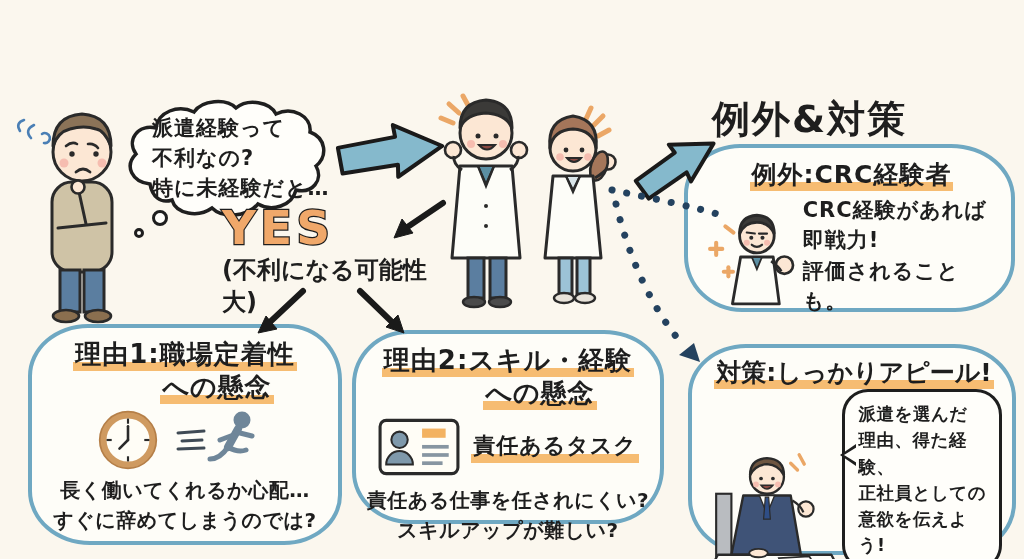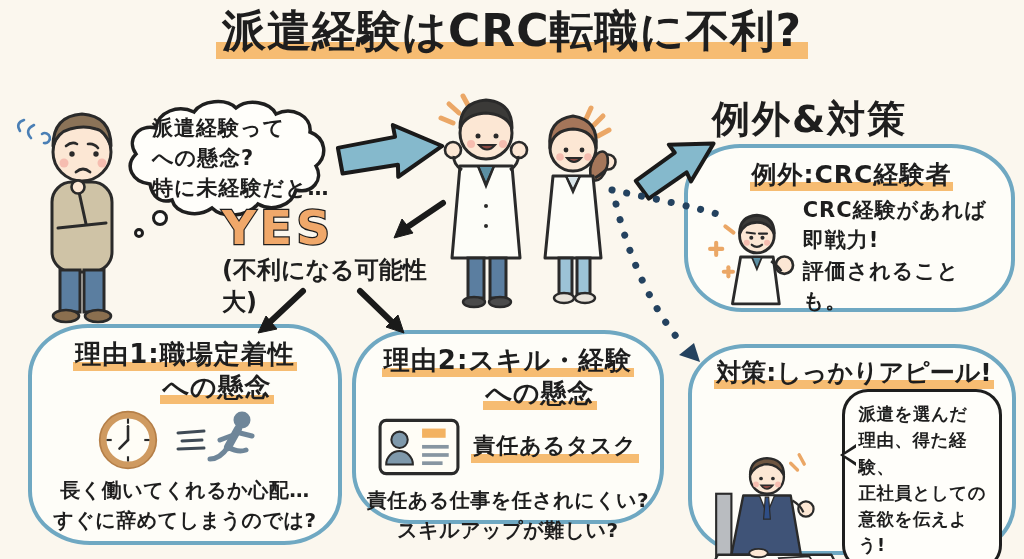--- a/index.html
+++ b/index.html
@@ -75,23 +75,20 @@
     border:8px solid transparent;border-right:13px solid #fffefa;
   }
   
   .overlay{inset:0;width:1024px;height:559px;z-index:3;pointer-events:none;}
 </style>
 </head>
 <body>
 
 <div class="canvas">
 
-  <div class="abs title-wrap">
-    <h1>派遣経験はCRC転職に不利?</h1>
-  </div>
 
   <svg class="abs" style="left:8px;top:92px;" width="140" height="232" viewBox="0 0 140 232">
     <g fill="none" stroke="#4a7fb5" stroke-width="2.6" stroke-linecap="round">
       <path d="M16,28 q-9,3 -4,11"></path>
       <path d="M26,33 q-10,5 -3,13"></path>
       <path d="M34,42 a5,5 0 1 1 2,9"></path>
     </g>
     <circle cx="74" cy="60" r="29" fill="#fce7d4" stroke="#2a2a2a" stroke-width="3"></circle>
     <path d="M45,54 Q45,24 74,22 Q103,24 103,54 Q96,38 88,37 Q76,33 62,37 Q50,40 45,54 Z" fill="#8b7358" stroke="#2a2a2a" stroke-width="3" stroke-linejoin="round"></path>
     <path d="M58,54 q6,-5 11,-2" fill="none" stroke="#2a2a2a" stroke-width="2.6" stroke-linecap="round"></path>
@@ -112,21 +109,21 @@
   </svg>
 
   <div class="abs bubble">
     <svg viewBox="0 0 220 130">
       <path d="M36,90 C18,88 10,72 22,60 C12,46 24,30 42,34 C44,18 64,10 80,18 C88,6 112,4 122,14
                C134,4 156,8 162,20 C178,12 198,22 196,38 C212,44 214,62 202,72 C210,86 198,100 182,96
                C178,112 158,118 144,110 C132,124 108,124 98,114 C84,124 62,120 58,106 C46,110 38,102 36,90 Z" fill="#fffefa" stroke="#1f1f1f" stroke-width="3.5"></path>
     </svg>
     <div class="bubble-text">
       <div>派遣経験って</div>
-      <div>への懸念?</div>
+      <div>不利なの?</div>
       <div>特に未経験だと…</div>
     </div>
   </div>
   <div class="abs tail-dot" style="left:152px;top:210px;width:16px;height:16px;"></div>
   <div class="abs tail-dot" style="left:134px;top:228px;width:10px;height:10px;"></div>
 
   <svg class="abs" style="left:423px;top:86px;" width="208" height="233" viewBox="0 0 208 233">
     <g stroke="#eba766" stroke-width="5" stroke-linecap="round">
       <line x1="18" y1="32" x2="30" y2="37"></line>
       <line x1="26" y1="18" x2="36" y2="27"></line>

